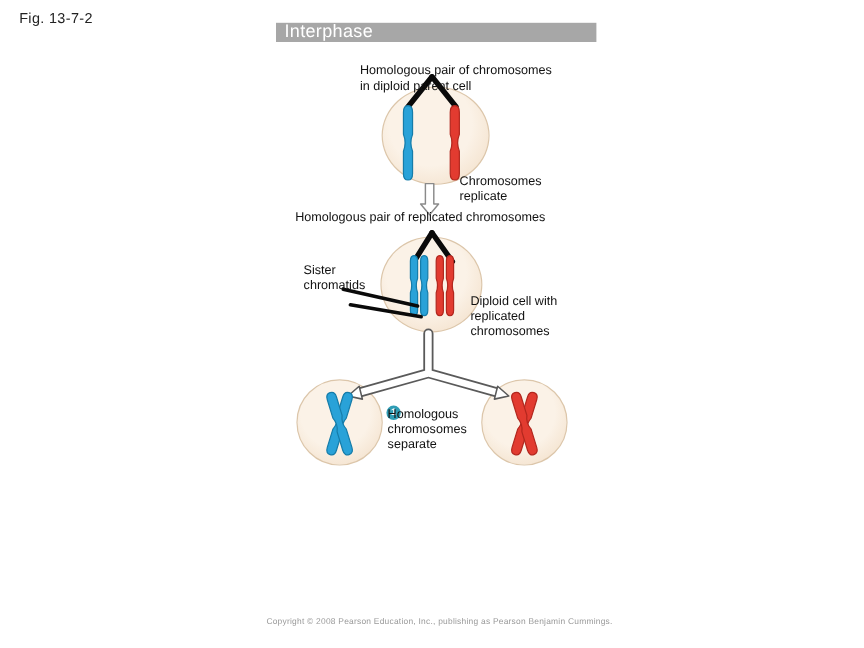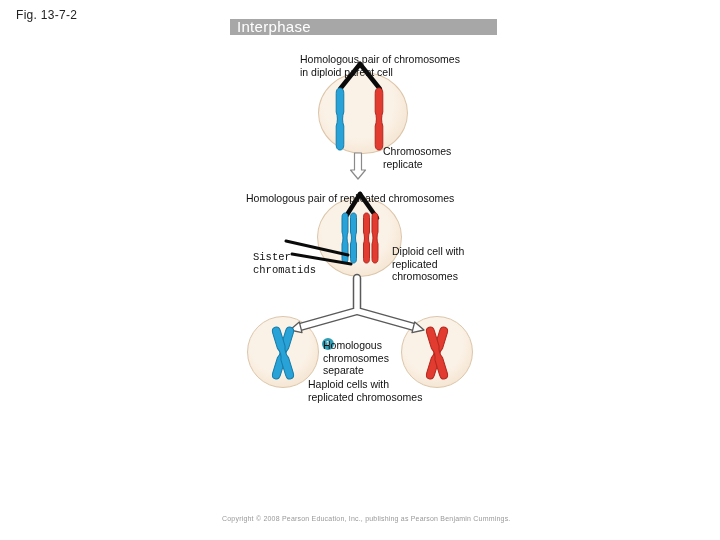--- a/index.html
+++ b/index.html
@@ -24,22 +24,22 @@
   .cell-parent{left:318px;top:72px;width:90px;height:82px;}
   .cell-diploid{left:317px;top:197px;width:85px;height:80px;}
   .cell-haploid-left{left:247px;top:316px;width:72px;height:72px;}
   .cell-haploid-right{left:401px;top:316px;width:72px;height:72px;}
   .overlay{position:absolute;left:0;top:0;pointer-events:none;}
   .lbl{
     position:absolute;font-size:10.5px;line-height:12.5px;white-space:pre-line;color:#111;
   }
   .lbl-homologous-parent{left:300px;top:41px;margin-top:12px;}
   .lbl-chrom-replicate{left:383px;top:145px;}
-  .lbl-homologous-replicated{left:246px;top:192px;}
-  .lbl-sister{left:253px;top:251px;font-family:Liberation Mono, monospace;}
+  .lbl-homologous-replicated{left:246px;top:175px;}
+  .lbl-sister{left:253px;top:219px;}
   .lbl-diploid{left:392px;top:245px;}
   .lbl-step1-text{left:323px;top:339px;}
   .lbl-haploid{left:308px;top:378px;}
   .step-badge{
     position:absolute;left:322px;top:338px;width:12px;height:12px;border-radius:50%;
     background:var(--c_step_badge,#2f9db5);color:#fff;font-size:8px;font-weight:bold;
     text-align:center;line-height:12px;
   }
   .copyright{
     position:absolute;left:222px;top:515px;font-size:7px;color:#999;letter-spacing:.2px;
@@ -128,17 +128,15 @@
   <div class="lbl lbl-diploid">Diploid cell with
 replicated
 chromosomes</div>
 
   <div class="step-badge">1</div>
 
   <div class="lbl lbl-step1-text">Homologous
 chromosomes
 separate</div>
 
-  <div class="lbl lbl-haploid">Haploid cells with
-replicated chromosomes</div>
 
   <div class="copyright">Copyright © 2008 Pearson Education, Inc., publishing as Pearson Benjamin Cummings.</div>
 </div>
 
 </body></html>

